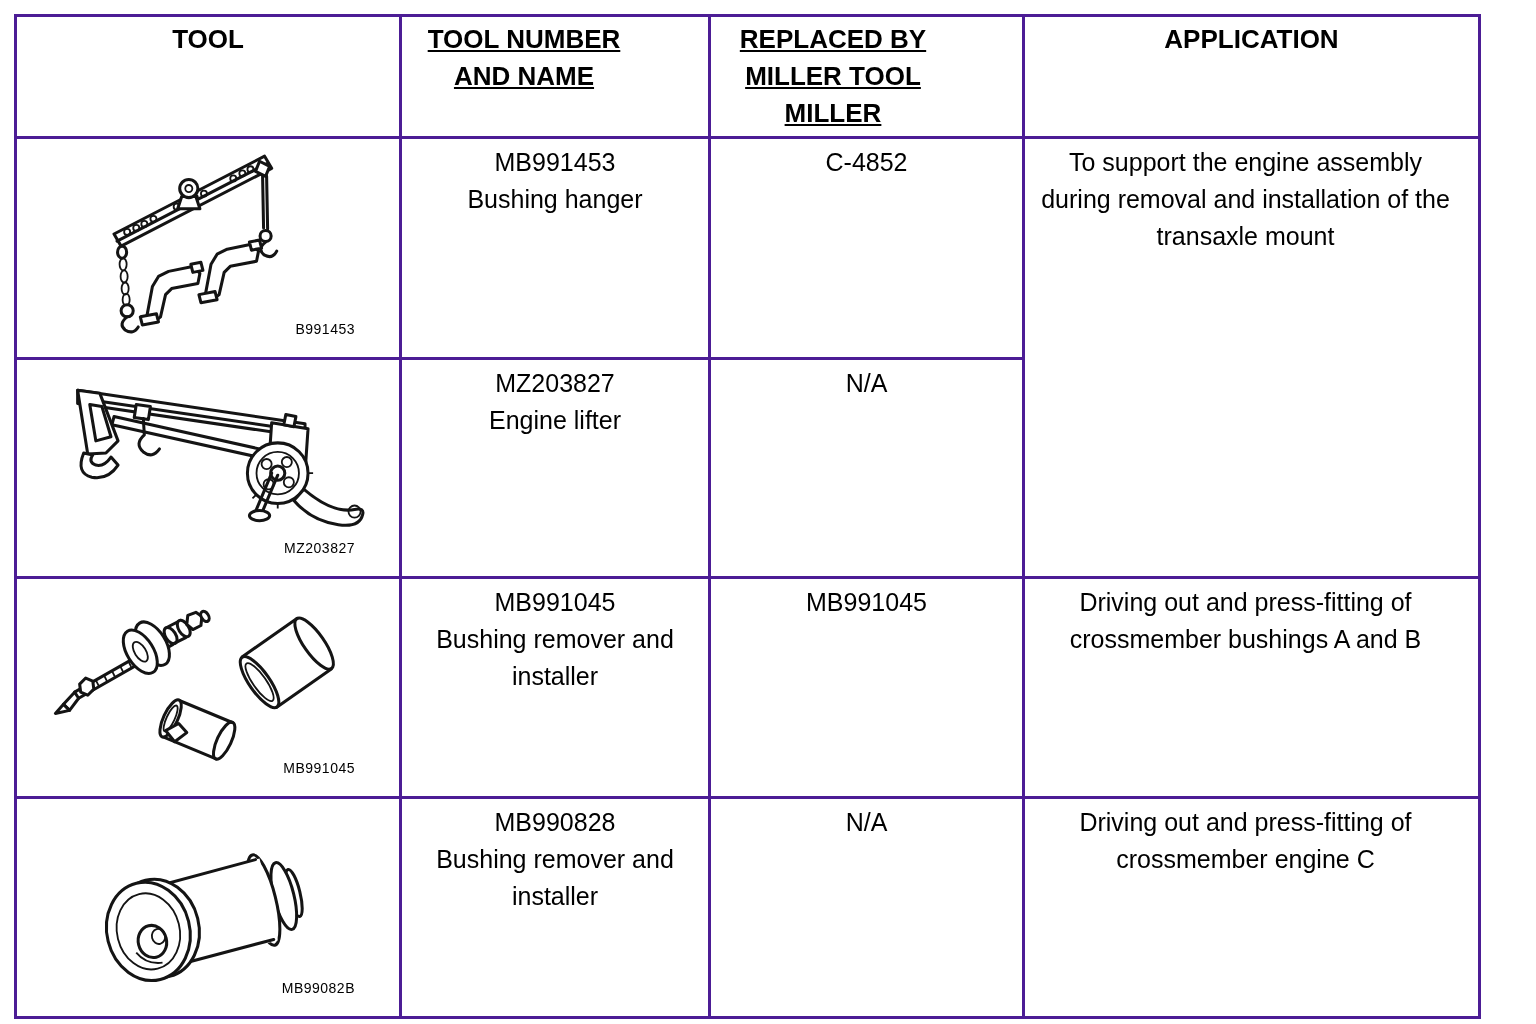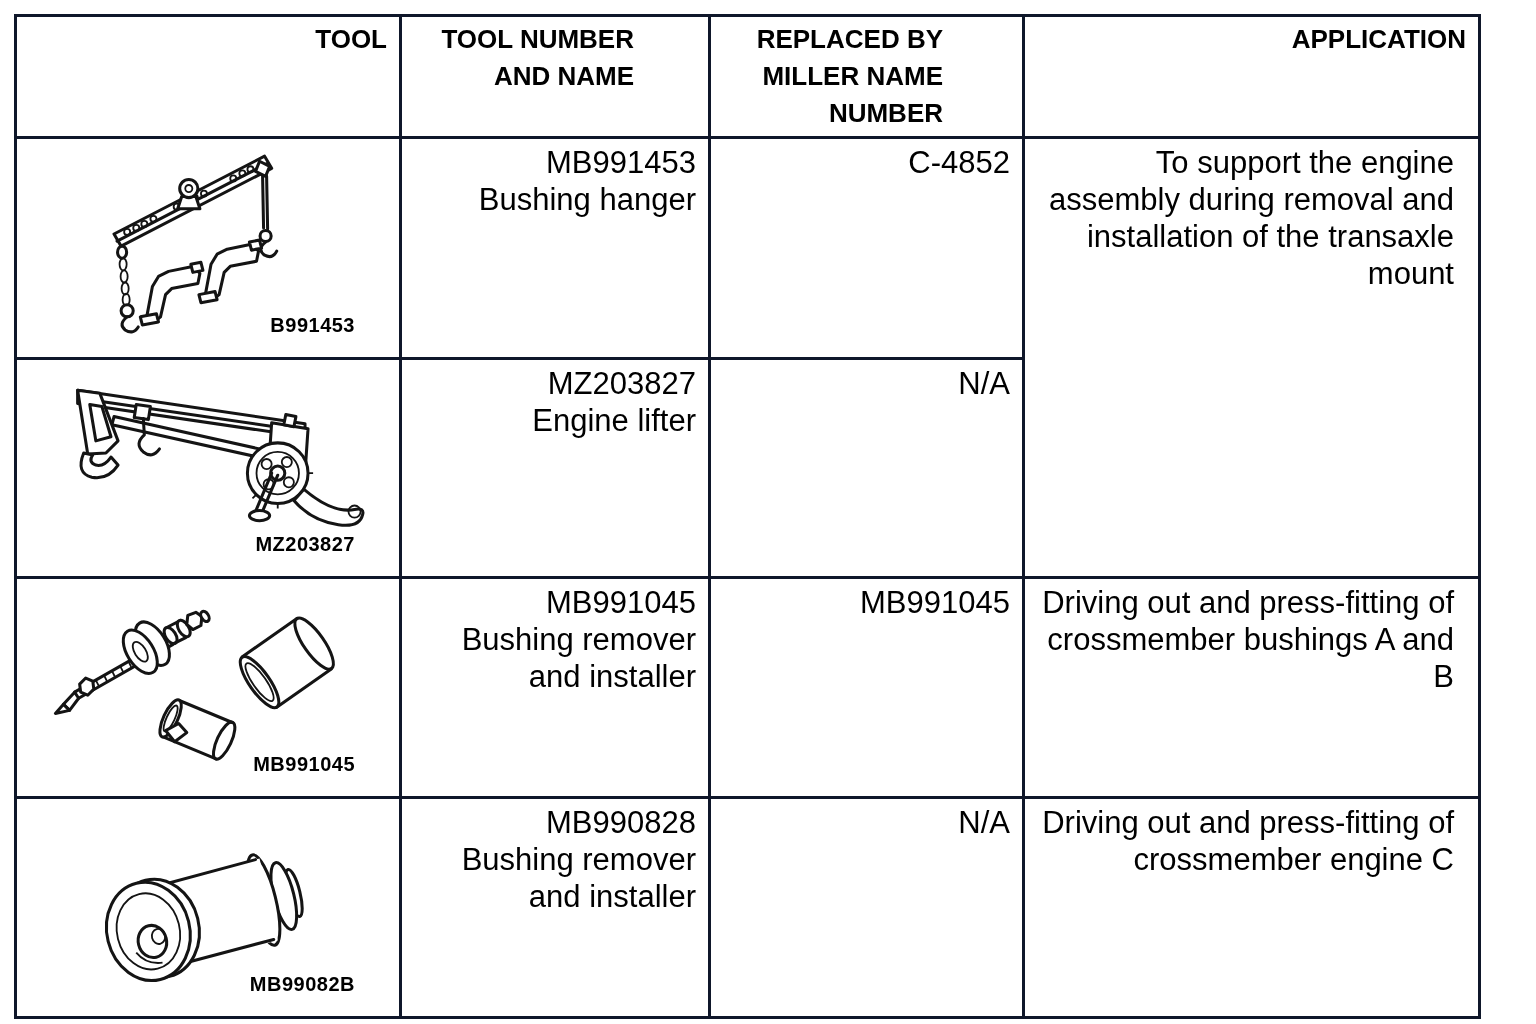--- a/index.html
+++ b/index.html
@@ -1,26 +1,26 @@
 <!DOCTYPE html>
 <html><head>
 <meta charset="utf-8">
 <style>
   html,body{margin:0;padding:0;background:#fff;}
   body{width:1536px;height:1024px;font-family:"Liberation Sans",sans-serif;color:#000;}
   .page{position:relative;width:1536px;height:1024px;background:#fff;overflow:hidden;}
   table.tools{position:absolute;left:14px;top:14px;width:1464px;border-collapse:collapse;table-layout:fixed;background:#fff;}
-  th,td{border:3px solid #0f172a;vertical-align:top;text-align:right;}
+  th,td{border:3px solid #4c1d95;vertical-align:top;text-align:center;}
   th{font-size:26px;line-height:37px;font-weight:bold;padding:4px 12px;}
-  th .hdr-constrain{max-width:220px;}
-  td.txt{font-size:31px;line-height:37px;padding:5px 12px;font-weight:400;}
+  th .hdr-constrain{max-width:220px;text-decoration:underline;}
+  td.txt{font-size:25px;line-height:37px;padding:5px 12px;font-weight:400;}
   td.app{padding-right:24px;}
   td.tool-cell{position:relative;padding:0;overflow:hidden;}
   td.tool-cell svg{display:block;width:100%;height:100%;}
-  .caption{position:absolute;right:44px;bottom:20px;font-size:20px;font-weight:bold;letter-spacing:.5px;}
+  .caption{position:absolute;right:44px;bottom:20px;font-size:14px;font-weight:normal;letter-spacing:.5px;}
   .ln{stroke:#141414;stroke-width:3;fill:none;stroke-linecap:round;stroke-linejoin:round;}
   .fw{stroke:#141414;stroke-width:3;fill:#fff;stroke-linejoin:round;}
   .thin{stroke:#141414;stroke-width:1.8;fill:none;}
 </style>
 </head>
 <body>
 
 <div class="page">
   <table class="tools">
     <colgroup>
@@ -31,21 +31,21 @@
     </colgroup>
     <thead>
       <tr style="height:109px">
         <th>
             <div>TOOL</div>
           </th>
         <th>
             <div class="hdr-constrain">TOOL NUMBER AND NAME</div>
           </th>
         <th>
-            <div class="hdr-constrain">REPLACED BY MILLER NAME NUMBER</div>
+            <div class="hdr-constrain">REPLACED BY MILLER TOOL MILLER</div>
           </th>
         <th>
             <div>APPLICATION</div>
           </th>
       </tr>
     </thead>
     <tbody>
 
       <tr style="height:221px">
         <td class="tool-cell">

